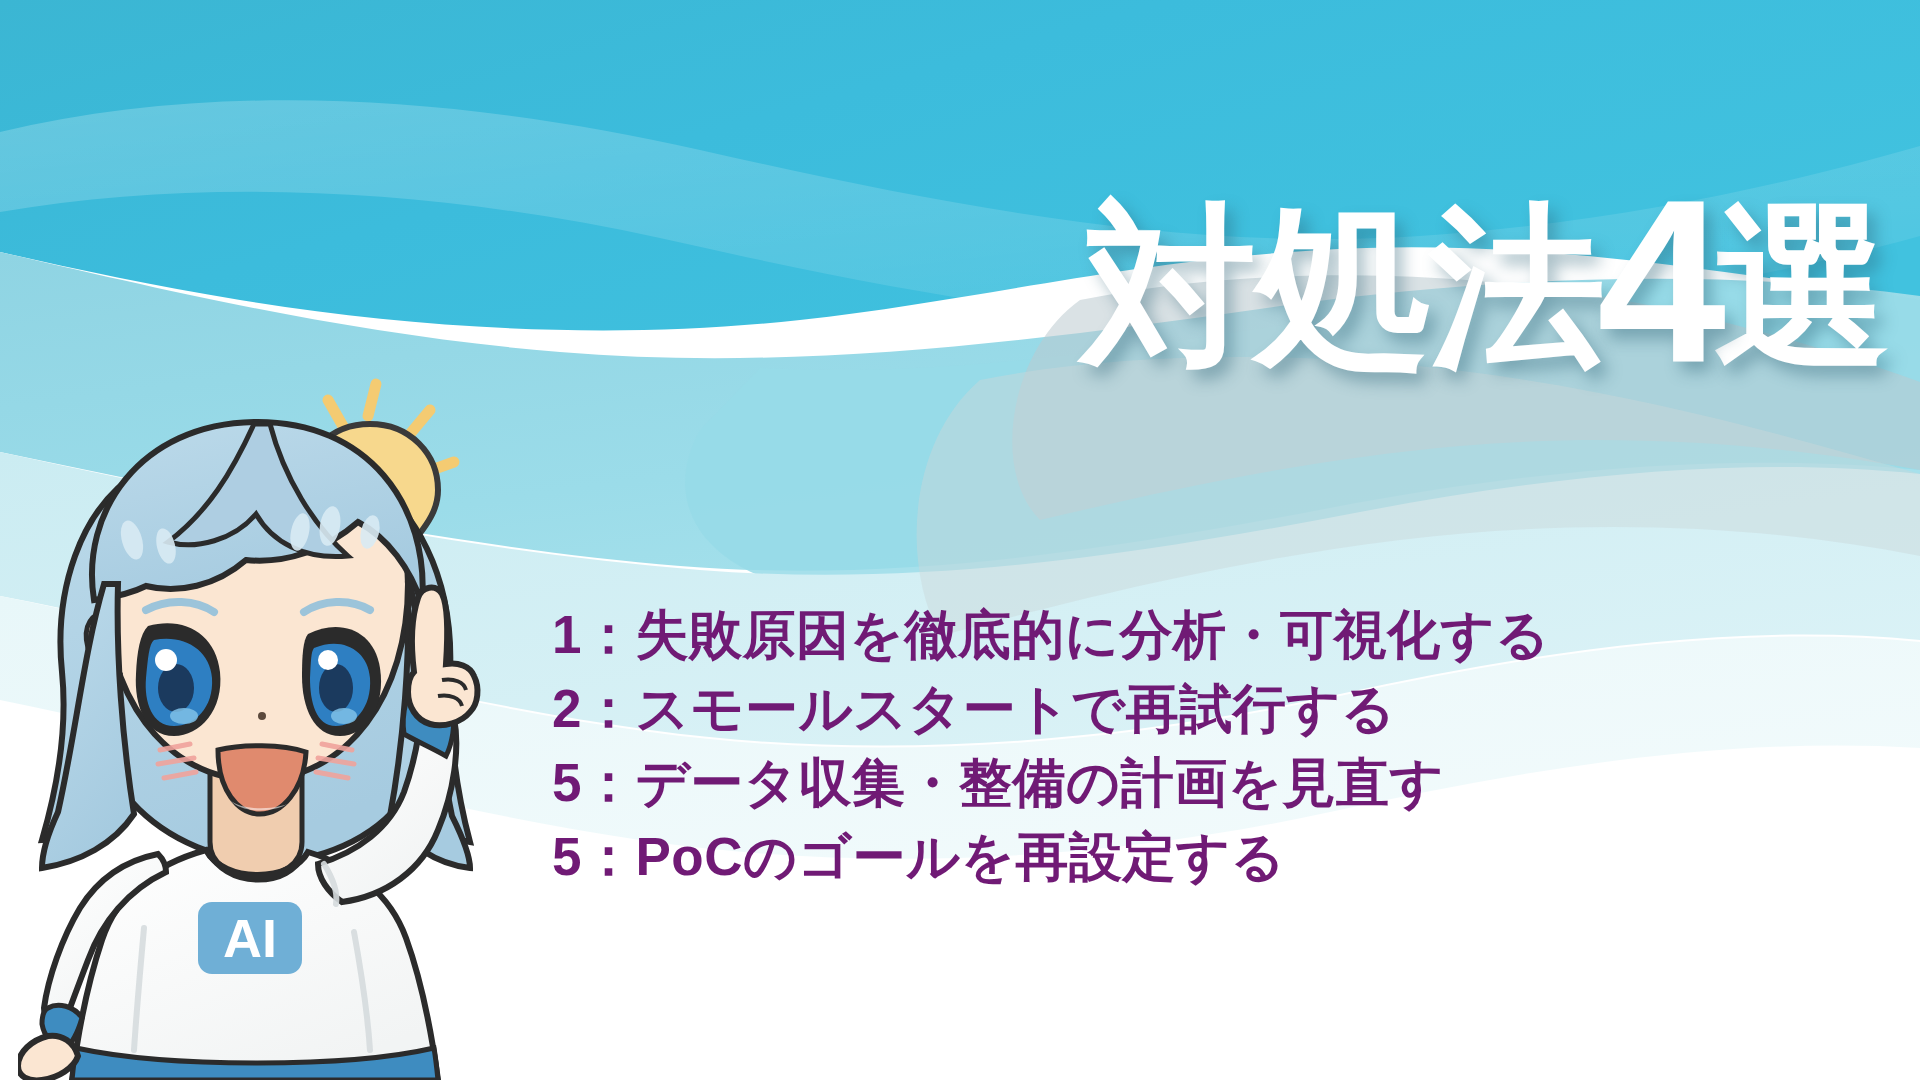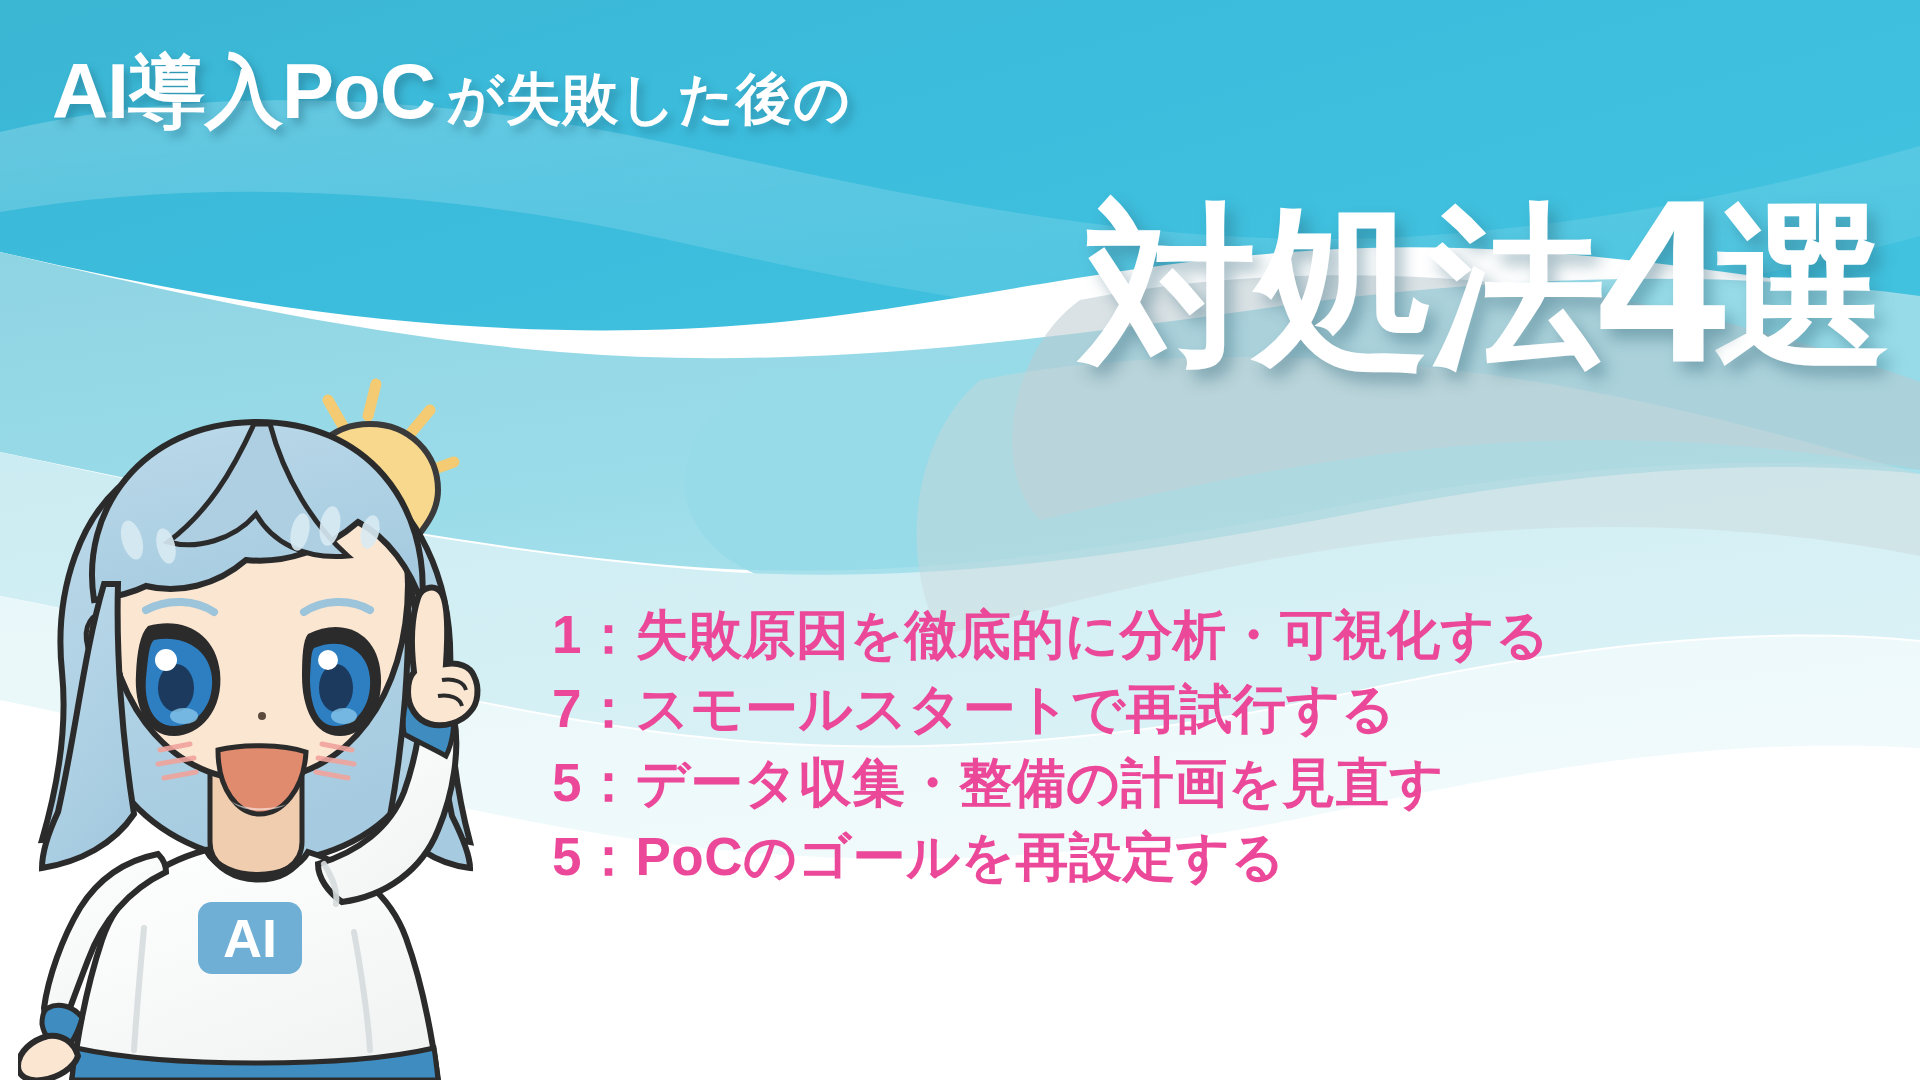--- a/index.html
+++ b/index.html
@@ -31,21 +31,21 @@
   .headline .hl-main { font-size:176px; font-weight:700; line-height:1; letter-spacing:-2px; }
   .headline .hl-num  { font-size:232px; font-weight:700; line-height:.78; letter-spacing:-6px; margin:0 -6px; position:relative; top:14px;}
   .headline .hl-tail { font-size:176px; font-weight:700; line-height:1; letter-spacing:-2px;}
 
   
   .bullet-list {
     position:absolute; left:552px; top:600px;
     display:flex; flex-direction:column; gap:4px;
   }
   .bullet-row {
-    font-size:53px; font-weight:700; color:#ec4899;
+    font-size:53px; font-weight:700; color:#701a75;
     letter-spacing:.5px; line-height:1.32; white-space:nowrap;
   }
 
   
   #character { position:absolute; left:18px; top:372px; width:500px; height:708px; }
 </style>
 </head>
 <body>
 
 <div id="canvas">
@@ -101,34 +101,30 @@
              C1110,860 870,874 640,840 C410,806 200,740 0,700 Z" fill="url(#gPale)"></path>
 
     <path d="M1080,300 C1230,270 1400,268 1560,290 C1700,310 1820,346 1920,382
              V470 C1780,444 1620,432 1460,446 C1300,460 1160,492 1040,520
              C990,470 1010,350 1080,300 Z" fill="#BCCBD0" opacity=".55"></path>
     <path d="M980,380 C1120,352 1300,350 1470,372 C1640,394 1790,436 1920,474
              V556 C1760,524 1580,518 1400,540 C1220,562 1060,604 940,636
              C900,560 910,440 980,380 Z" fill="#C9D6DA" opacity=".45"></path>
   </svg>
 
-  <div class="eyebrow">
-    <span class="strong">AI導入PoC</span>
-    <span class="light">が失敗した後の</span>
-  </div>
 
   <div class="headline">
     <span class="hl-main">対処法</span>
     <span class="hl-num">4</span>
     <span class="hl-tail">選</span>
   </div>
 
   <div class="bullet-list">
     <div class="bullet-row">1：失敗原因を徹底的に分析・可視化する</div>
-    <div class="bullet-row">7：スモールスタートで再試行する</div>
+    <div class="bullet-row">2：スモールスタートで再試行する</div>
     <div class="bullet-row">5：データ収集・整備の計画を見直す</div>
     <div class="bullet-row">5：PoCのゴールを再設定する</div>
   </div>
 
   <svg id="character" viewBox="0 0 500 708" xmlns="http://www.w3.org/2000/svg">
     <defs>
       <linearGradient id="hairG" x1="0" y1="0" x2="0.4" y2="1">
         <stop offset="0%" stop-color="#BCDAEA"></stop>
         <stop offset="100%" stop-color="#A6CBE0"></stop>
       </linearGradient>

